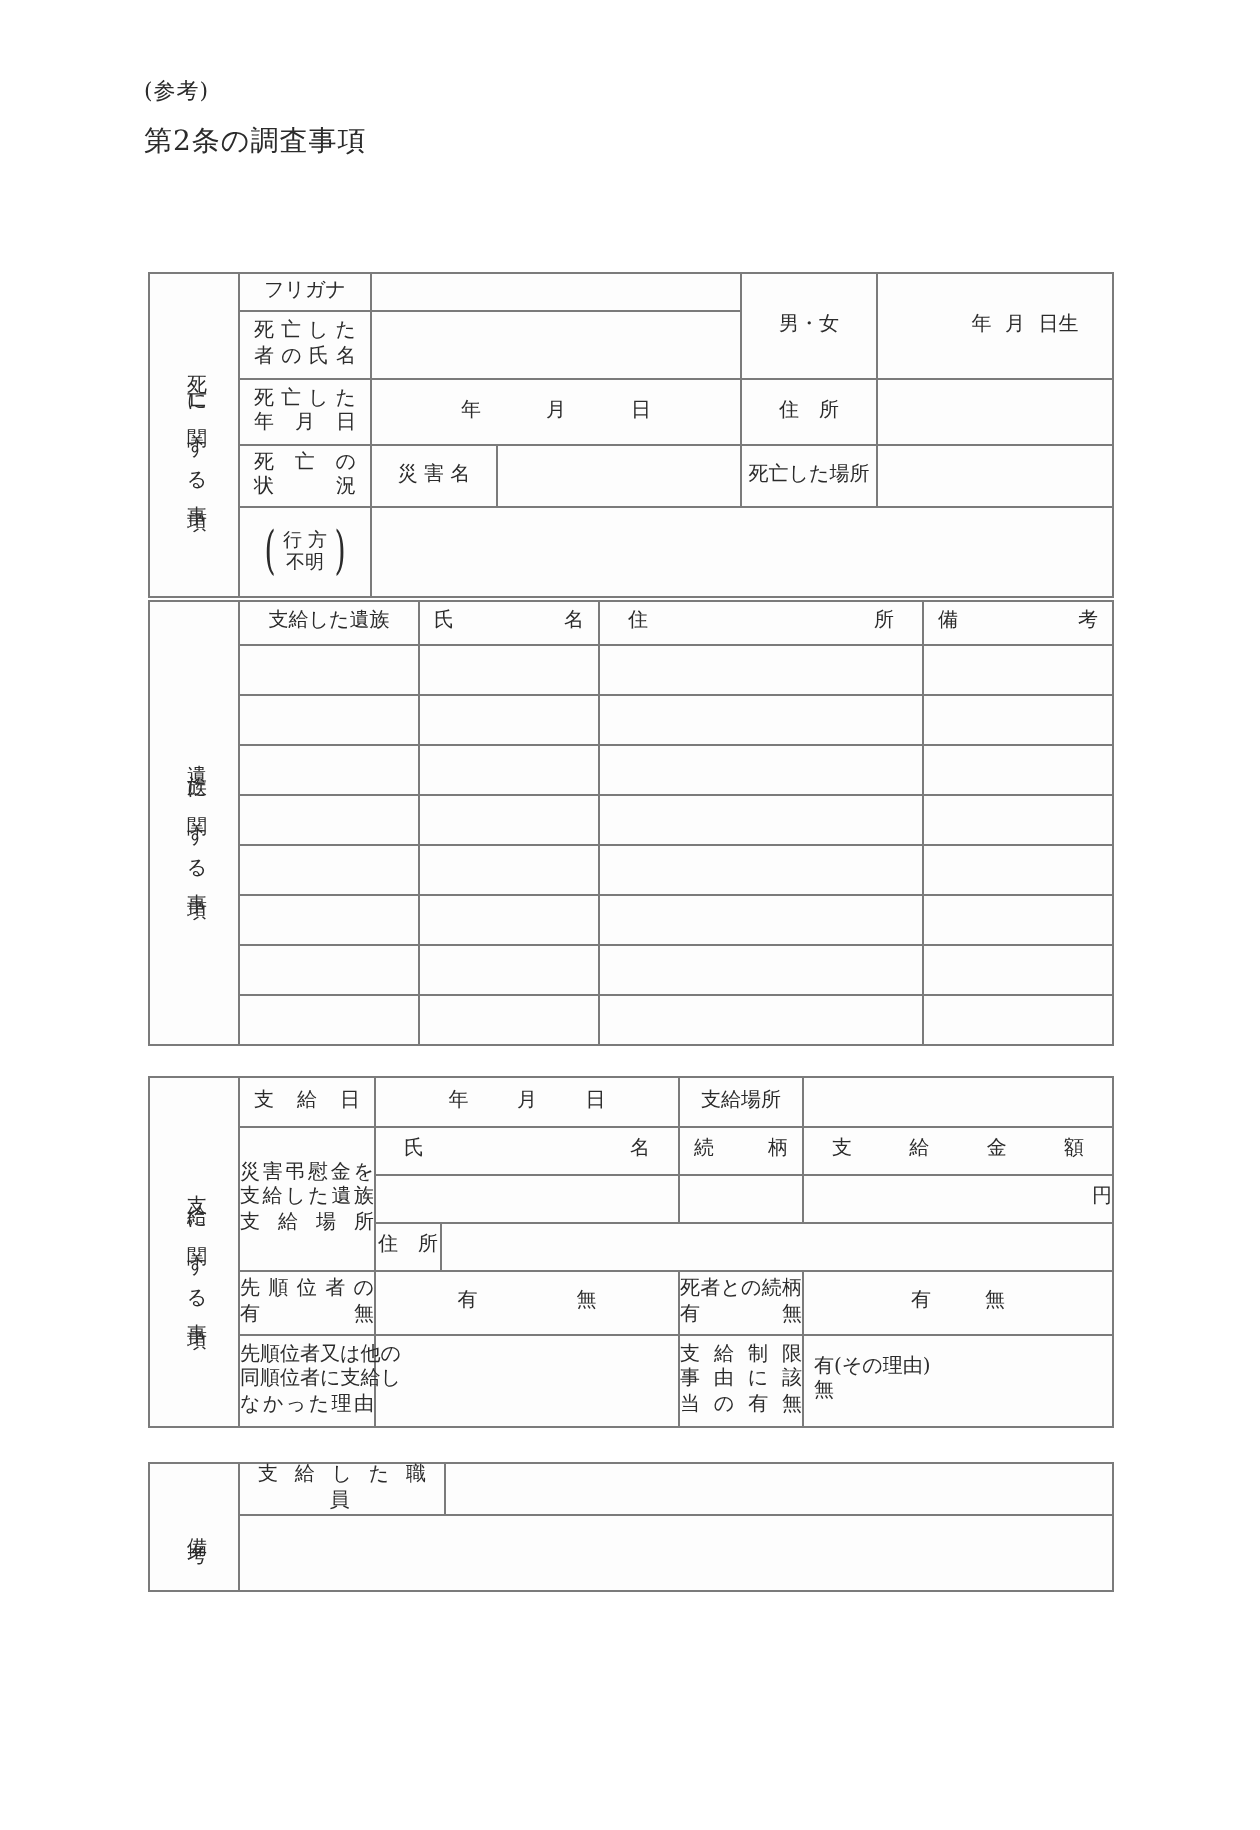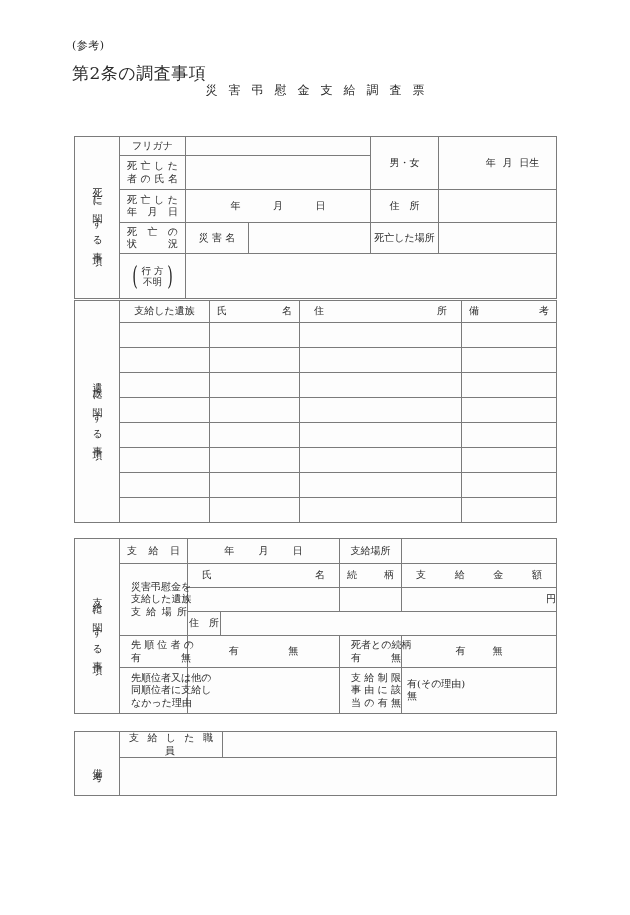--- a/index.html
+++ b/index.html
@@ -26,21 +26,21 @@
   .hdr-ref {
     position: absolute;
     left: 72px; top: 38px;
     font-size: 11px;
     letter-spacing: 0.5px;
     white-space: nowrap;
   }
   .hdr-article {
     position: absolute;
     left: 72px; top: 62px;
-    font-size: 17px;
+    font-size: 14px;
     letter-spacing: 0.5px;
     white-space: nowrap;
   }
   .doc-title {
     position: absolute;
     left: 0; top: 82px;
     width: 630px;
     text-align: center;
     font-size: 12px;
     letter-spacing: 3.6px;
@@ -126,21 +126,20 @@
   .ml {
     padding: 2px 5px;
     text-align: left;
     line-height: 1.45;
     white-space: nowrap;
   }
   .ml-j span {
     display: block;
     text-align: justify;
     text-align-last: justify;
-    margin-left: 11px;
   }
 
   
   .bracket-wrap {
     display: flex;
     align-items: center;
     justify-content: center;
     gap: 1px;
     white-space: nowrap;
   }
@@ -170,21 +169,20 @@
     white-space: nowrap;
   }
 </style>
 </head>
 <body>
 
 <div class="page">
 
   <div class="hdr-ref">(参考)</div>
   <div class="hdr-article">第2条の調査事項</div>
-  <div class="doc-title">災 害 弔 慰 金 支 給 調 査 票</div>
 
 
   <table class="tbl" style="left:74px; top:136px; width:482px;">
     <colgroup>
       <col style="width:45px">
       <col style="width:66px">
       <col style="width:63px">
       <col style="width:122px">
       <col style="width:68px">
       <col style="width:118px">

